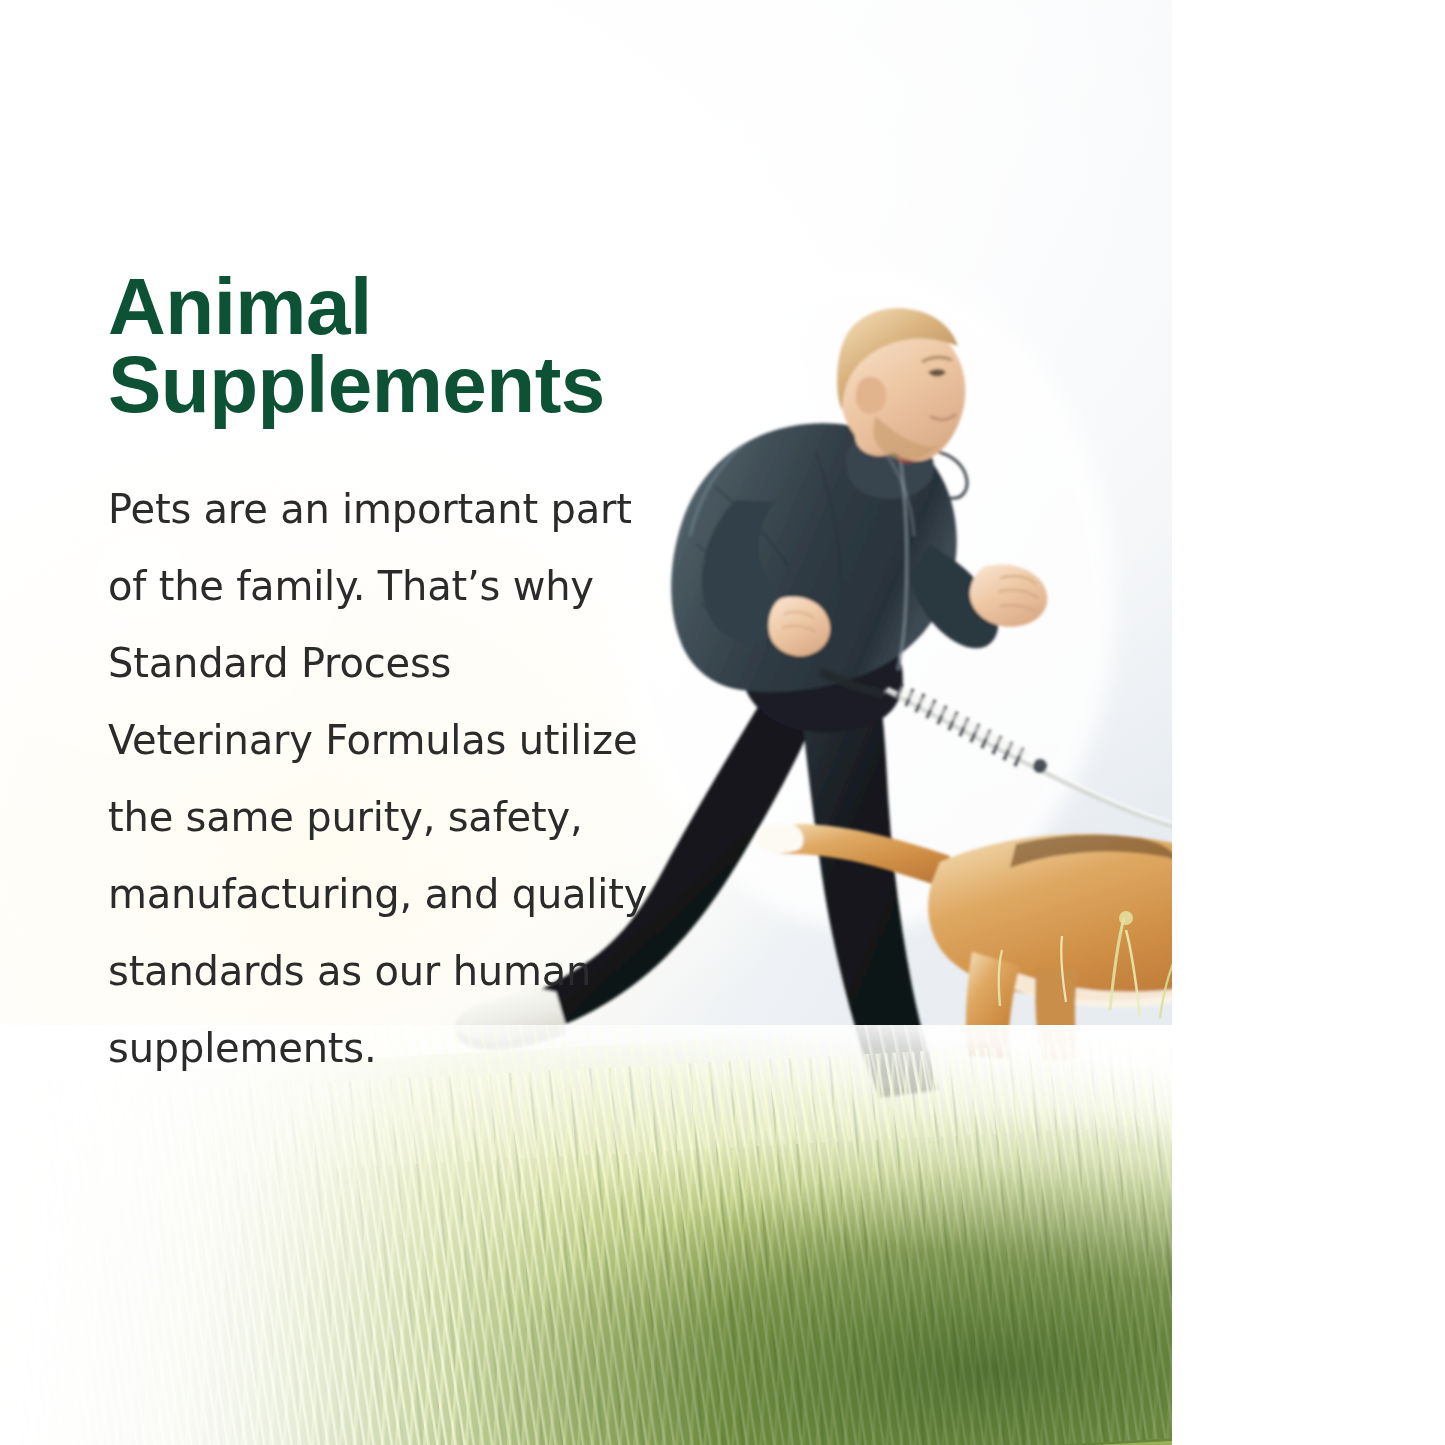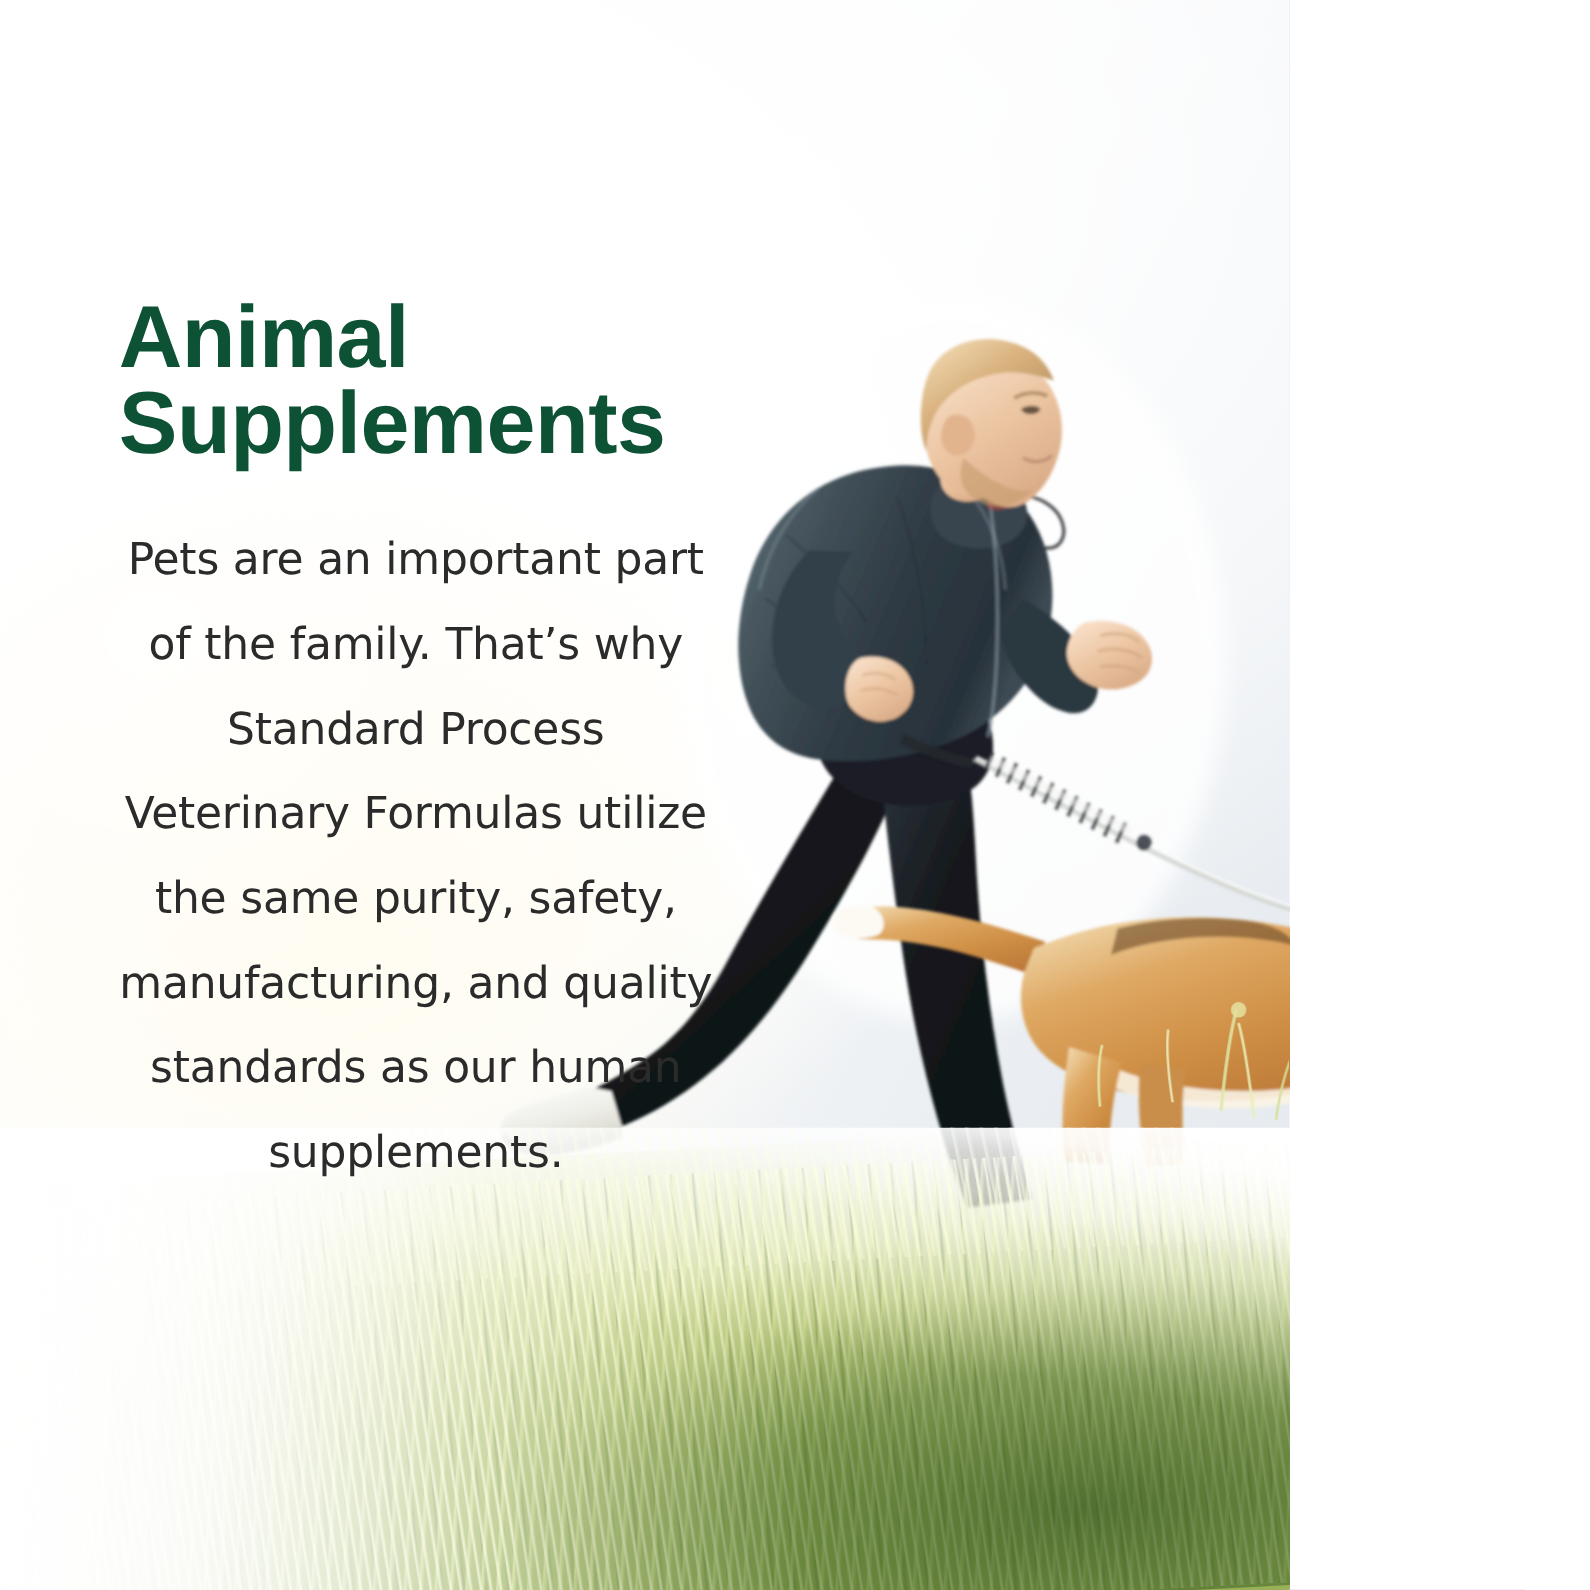--- a/index.html
+++ b/index.html
@@ -5,21 +5,21 @@
   html, body {
     margin: 0;
     padding: 0;
     background: #ffffff;
   }
   #canvas {
     position: relative;
     width: 1172px;
     height: 1445px;
     overflow: hidden;
-    background: #c4b5fd;
+    background: #0ea5e9;
     font-family: "Liberation Sans", sans-serif;
   }
 
   
   .sky {
     position: absolute;
     inset: 0;
     background:
       radial-gradient(ellipse 900px 760px at 18% 34%, #ffffff 0%, #ffffff 48%, rgba(255,255,255,0.75) 68%, rgba(255,255,255,0) 88%),
       radial-gradient(ellipse 1100px 900px at 62% 12%, rgba(255,255,255,0.95) 0%, rgba(255,255,255,0.5) 55%, rgba(255,255,255,0) 80%),
@@ -132,21 +132,20 @@
   .body-copy {
     margin: 0;
     padding-top: 46px;
     color: #2b2b2b;
     font-family: "DejaVu Sans", sans-serif;
     font-size: 40px;
     line-height: 77px;
     font-weight: 400;
     letter-spacing: -0.2px;
     width: 540px;
-    text-align: center;
   }
 
   
   .haze {
     position: absolute;
     inset: 0;
     pointer-events: none;
     background:
       radial-gradient(ellipse 700px 640px at 12% 40%, rgba(255,255,255,0.55) 0%, rgba(255,255,255,0) 72%);
   }

